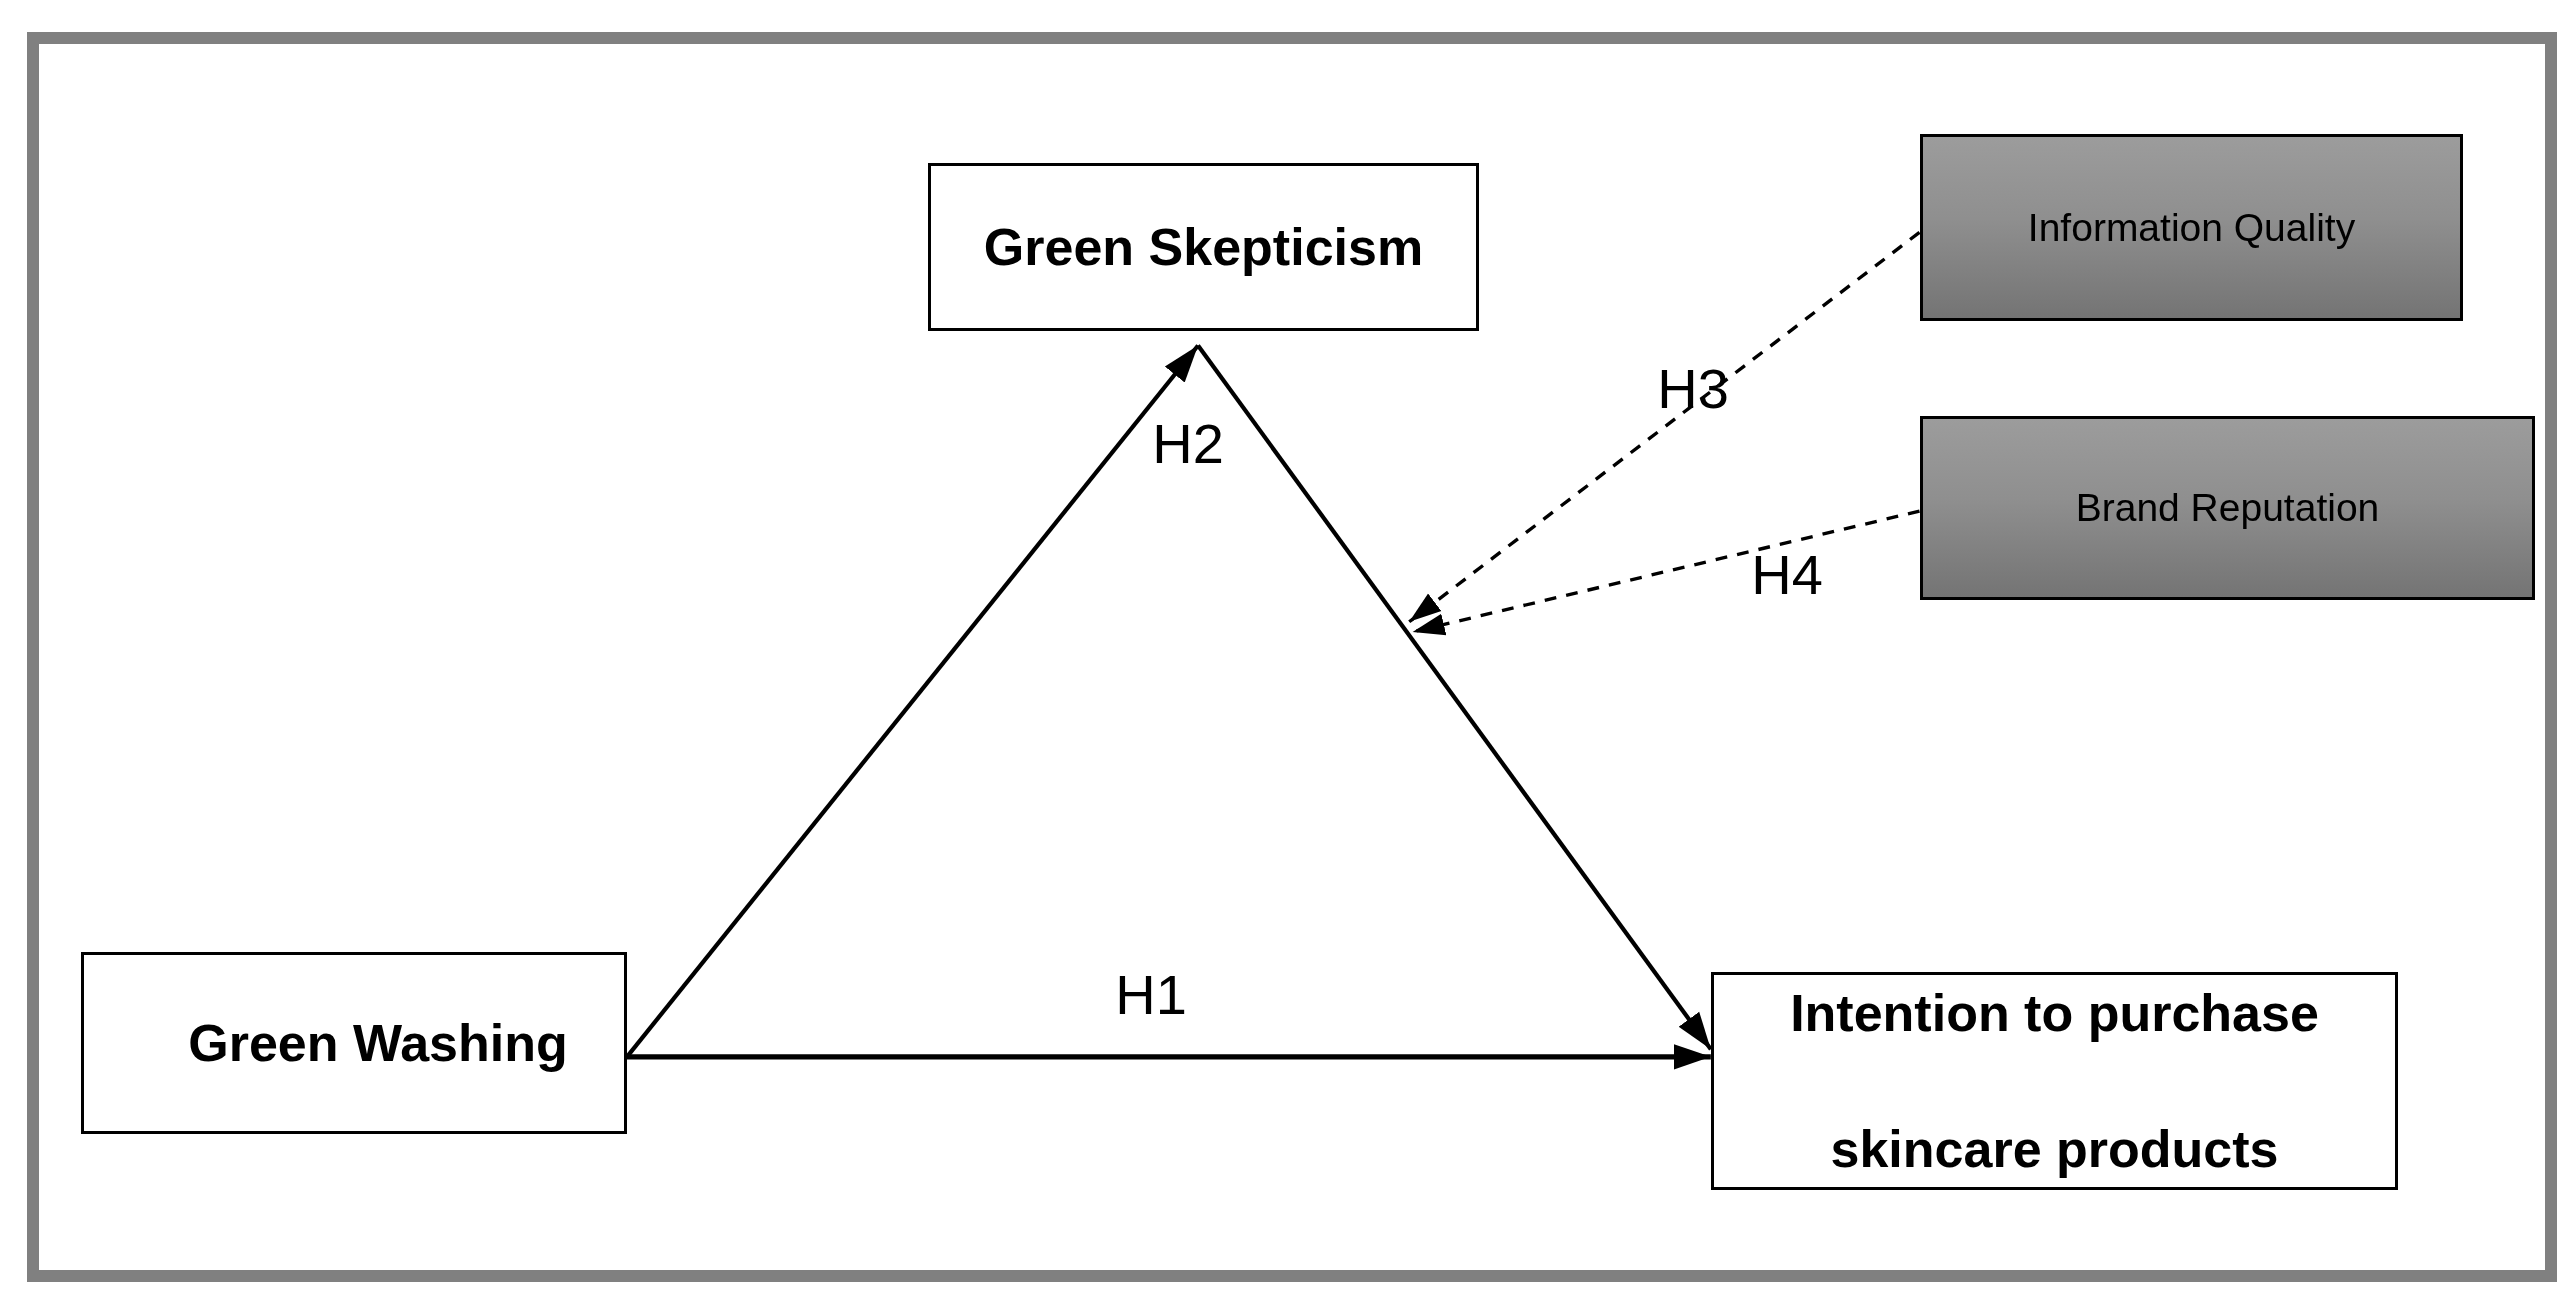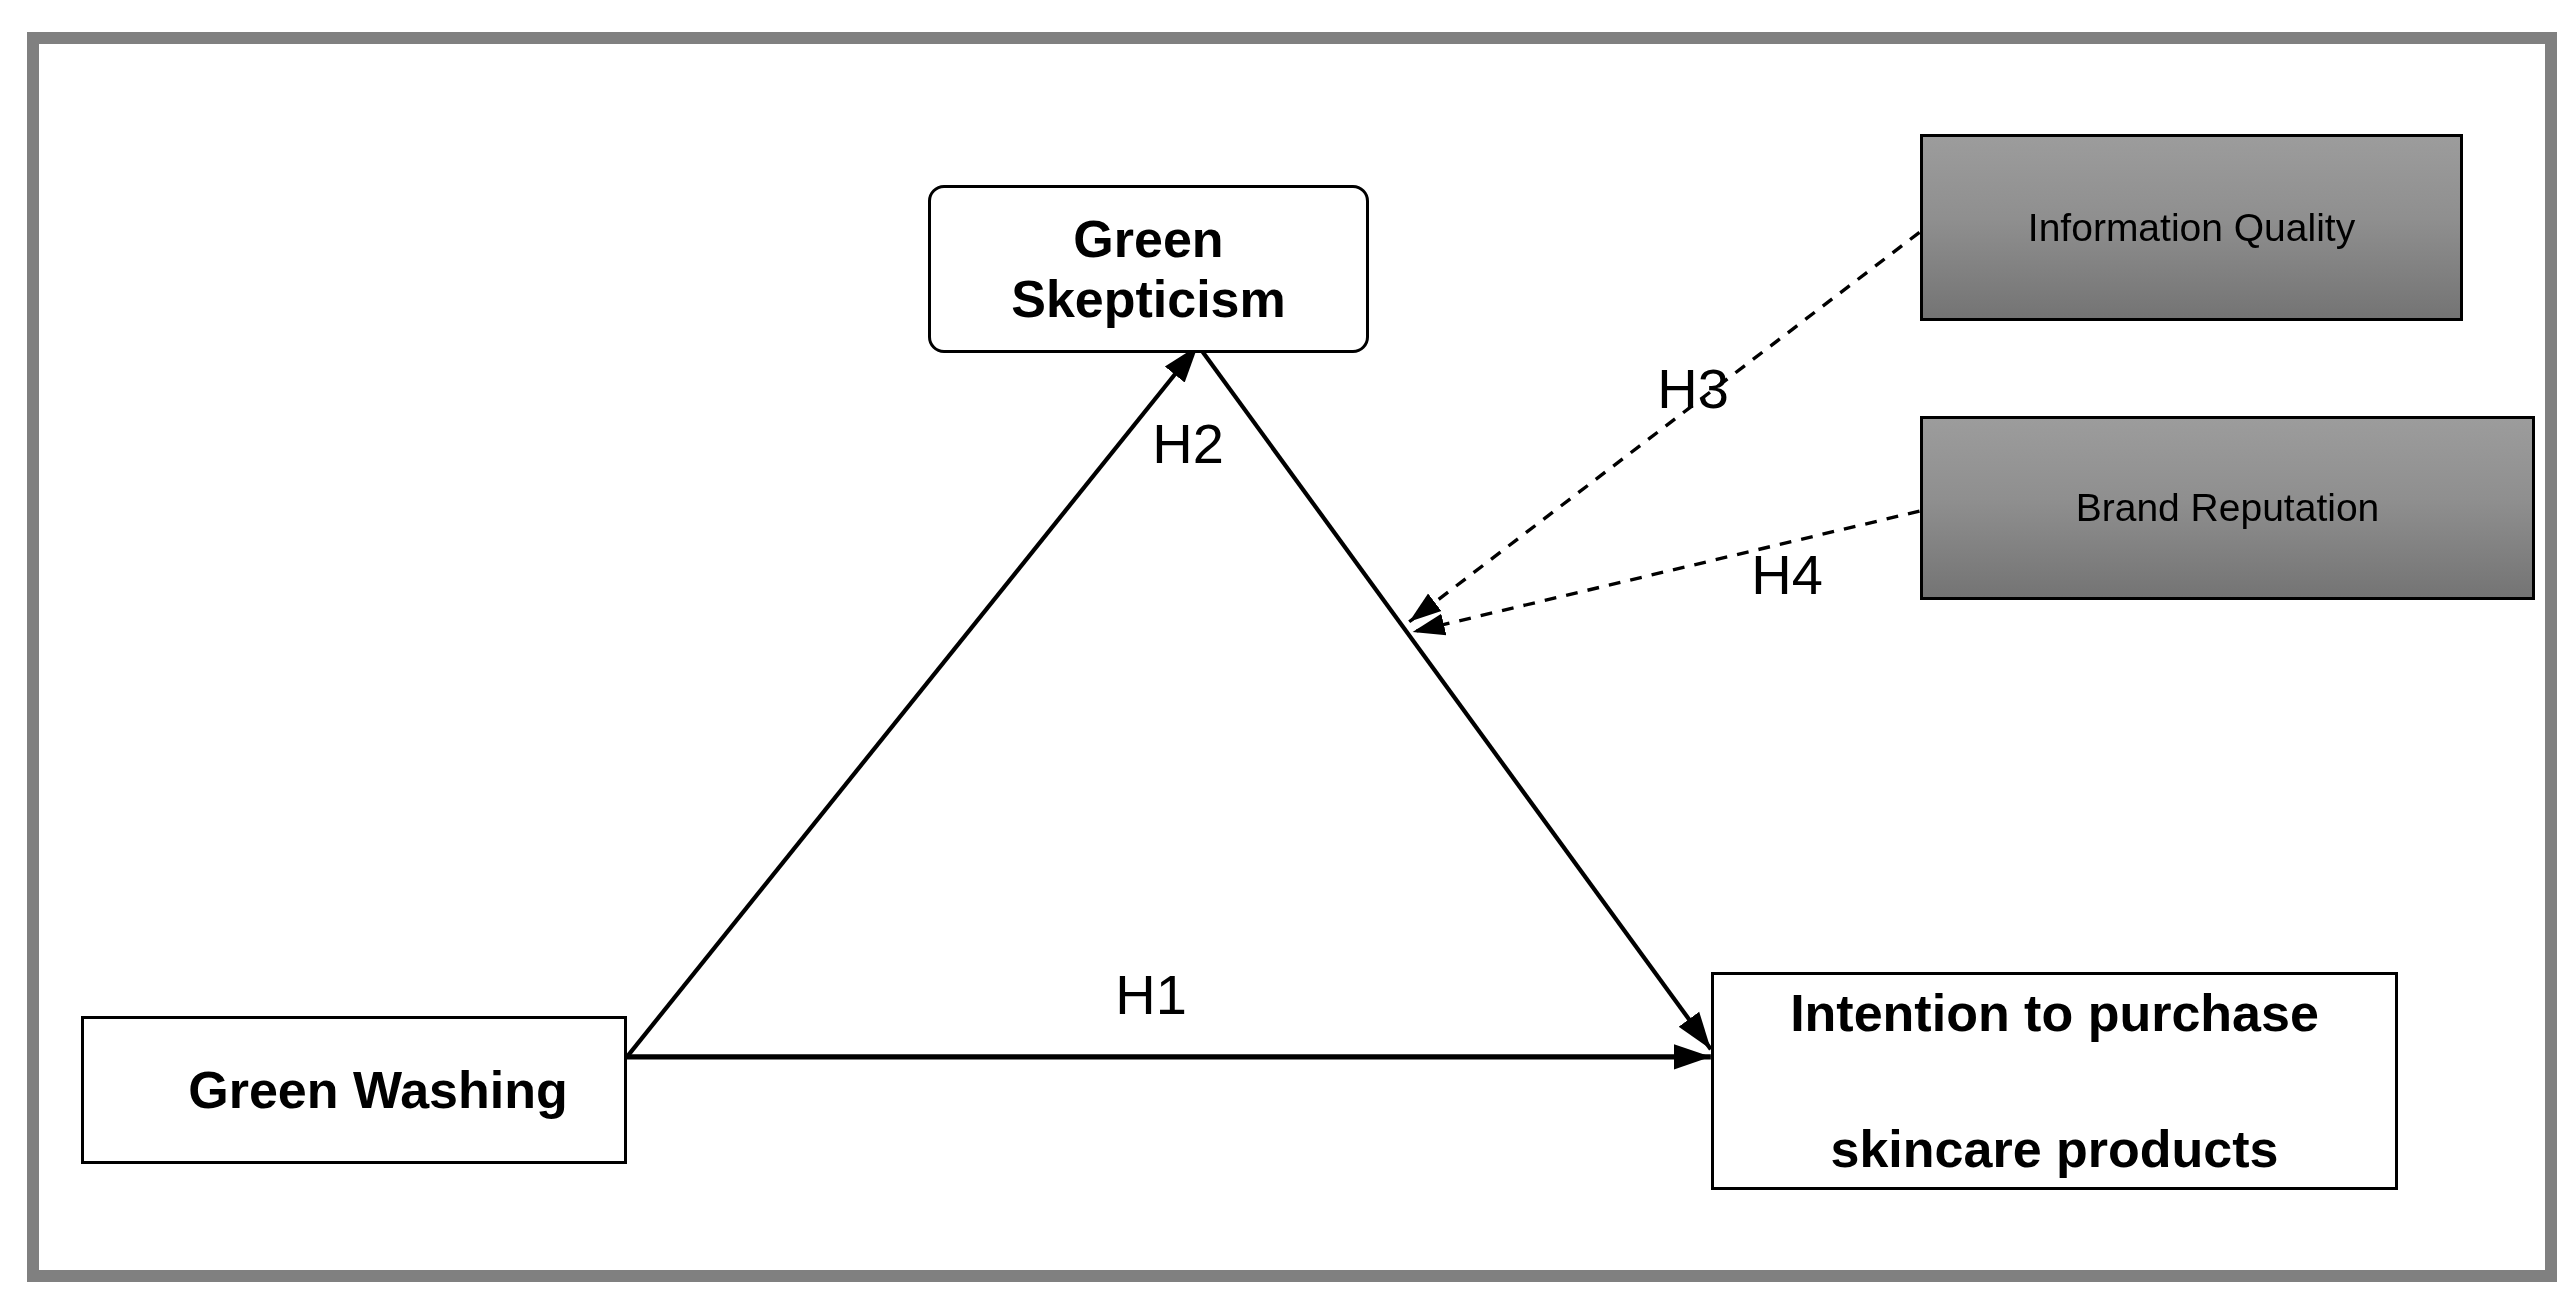--- a/index.html
+++ b/index.html
@@ -23,22 +23,22 @@
     display:flex;align-items:center;justify-content:center;
     text-align:center;
     color:#000000;
     background:#ffffff;
   }
   .node.bold{font-weight:bold;font-size:52px;}
   .node.moderator{
     background:linear-gradient(180deg,#9c9c9c 0%,#8f8f8f 45%,#747474 100%);
     font-weight:400;font-size:39px;
   }
-  #gs-box{left:928px;top:185px;width:441px;height:168px;border-radius:16px;}
-  #gw-box{left:81px;top:1016px;width:546px;height:148px;padding-left:48px;}
+  #gs-box{left:928px;top:163px;width:551px;height:168px;}
+  #gw-box{left:81px;top:952px;width:546px;height:182px;padding-left:48px;}
   #int-box{left:1711px;top:972px;width:687px;height:218px;line-height:68px;}
   #iq-box{left:1920px;top:134px;width:543px;height:187px;}
   #br-box{left:1920px;top:416px;width:615px;height:184px;}
   .edge-label{
     position:absolute;
     font-size:56px;font-weight:400;color:#000000;
     transform:translate(-50%,-50%);
     white-space:nowrap;
   }
   #lbl-h1{left:1151px;top:994px;}

